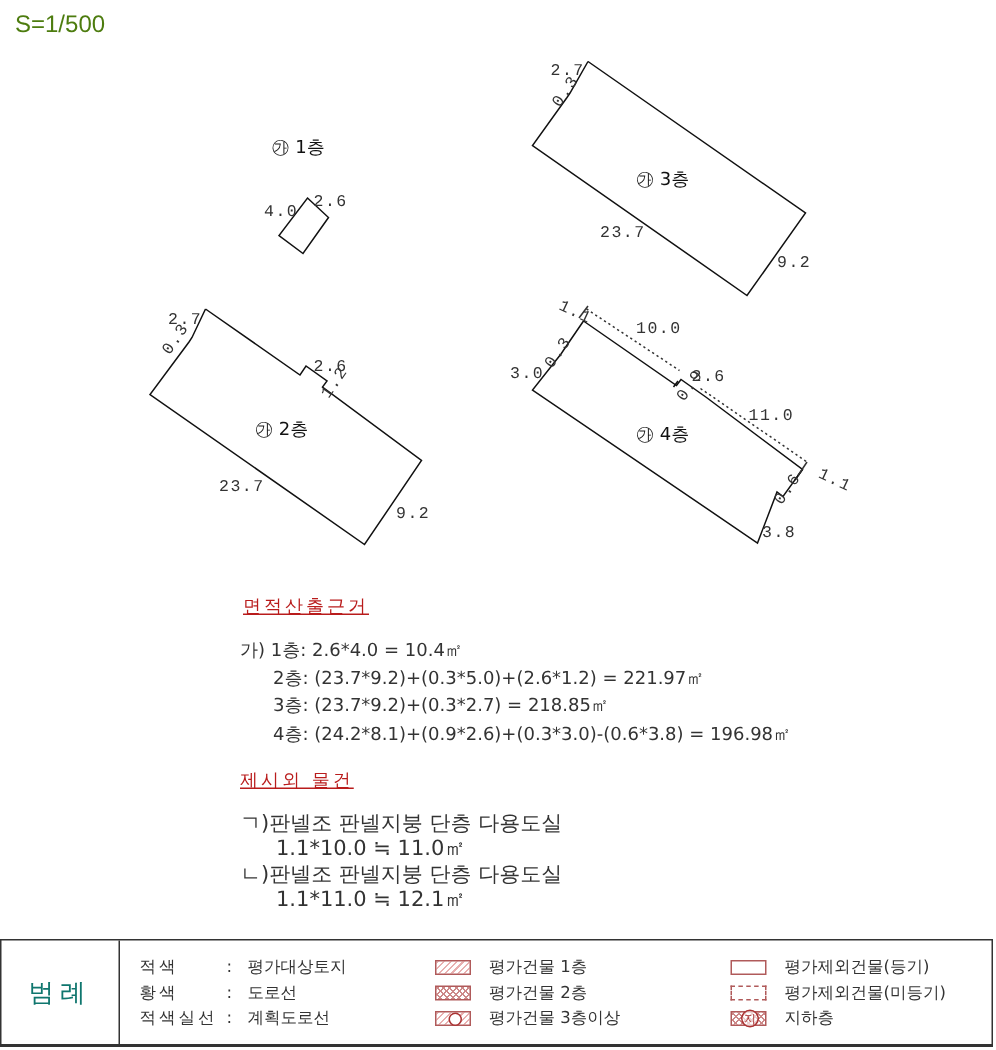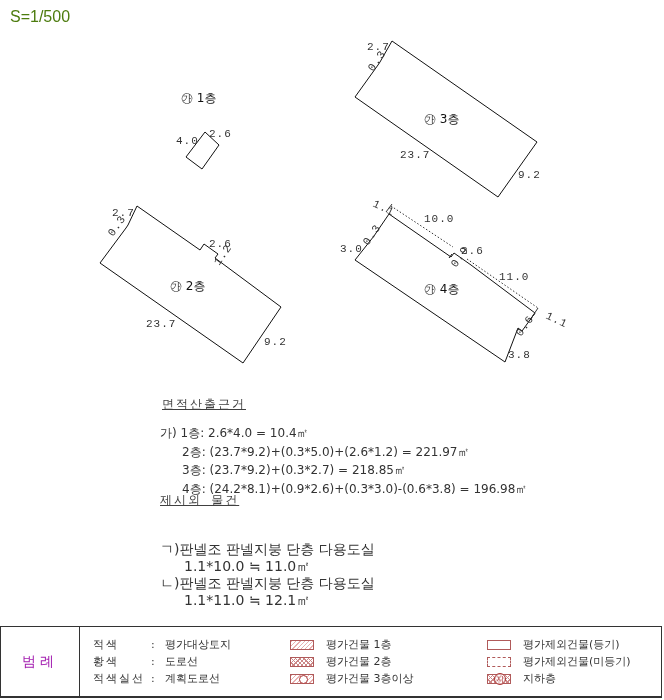--- a/index.html
+++ b/index.html
@@ -3,30 +3,30 @@
 <meta charset="utf-8">
 <style>
   html, body { margin: 0; padding: 0; background: #ffffff; }
   body { width: 664px; height: 700px; position: relative; overflow: hidden;
          font-family: "DejaVu Sans", "Liberation Sans", sans-serif; color: #222; }
   .abs { position: absolute; white-space: nowrap; }
   .scale { left: 10px; top: 8px; font-size: 16px; color: #4d7c0f; font-family: "Liberation Sans", sans-serif; }
   svg.drawing { position: absolute; left: 0; top: 0; }
   .dim { font-family: "Liberation Mono", "DejaVu Sans Mono", monospace; font-size: 11px; fill: #333; letter-spacing: 1px; }
   .floor-label { font-family: "DejaVu Sans", sans-serif; font-size: 12px; fill: #111; }
-  .sec-title { font-size: 12px; color: #404040; text-decoration: underline; letter-spacing: 2px; }
+  .sec-title { font-size: 12px; color: #b91c1c; text-decoration: underline; letter-spacing: 2px; }
   .calc { font-size: 12px; color: #333; line-height: 18.5px; }
   .calc .indent { padding-left: 22px; }
   .misc { font-size: 14px; color: #333; line-height: 17px; }
   .misc .indent { padding-left: 24px; }
   .legend-box { position: absolute; left: 0; top: 626px; width: 662px; height: 72px;
                 border: 1px solid #333; border-bottom: 2px solid #333; box-sizing: border-box; }
   .legend-title { position: absolute; left: 0; top: 0; width: 78px; height: 100%;
                   border-right: 1px solid #333; display: flex; align-items: center; justify-content: center;
-                  font-size: 14px; color: #a21caf; letter-spacing: 4px; font-family: Liberation Mono, monospace; }
+                  font-size: 17px; color: #0f766e; letter-spacing: 4px; font-family: Liberation Mono, monospace; }
   .legend-col { position: absolute; top: 9px; font-size: 11px; line-height: 17px; color: #333; }
   .legend-row { display: flex; align-items: center; height: 17px; }
   .legend-row .k { width: 58px; letter-spacing: 2px; }
   .legend-row .c { width: 14px; }
   .swatch { width: 24px; height: 10px; margin-right: 12px; box-sizing: border-box; border: 1px solid #b05a5a; position: relative; }
   .sw-hatch1 { background: repeating-linear-gradient(-45deg, #fff 0 2px, #e8b0b0 2px 3px); }
   .sw-hatch2 { background: repeating-linear-gradient(-45deg, transparent 0 2px, #c88 2px 3px), repeating-linear-gradient(45deg, #fff 0 2px, #c88 2px 3px); }
   .sw-hatch3 { background: repeating-linear-gradient(-45deg, #fff 0 2px, #e8b0b0 2px 3px); }
   .sw-hatch3::after { content: ""; position: absolute; left: 8px; top: 0px; width: 7px; height: 7px; border: 1px solid #a33; border-radius: 50%; background:#fff; }
   .sw-plain { background: #fff; }
@@ -96,21 +96,21 @@
 </svg>
 
 <div class="abs sec-title" style="left:162px; top:396px;">면적산출근거</div>
 <div class="abs calc" style="left:160px; top:424px;">
   <div><span>가)</span> <span>1층: 2.6*4.0 = 10.4㎡</span></div>
   <div class="indent">2층: (23.7*9.2)+(0.3*5.0)+(2.6*1.2) = 221.97㎡</div>
   <div class="indent">3층: (23.7*9.2)+(0.3*2.7) = 218.85㎡</div>
   <div class="indent">4층: (24.2*8.1)+(0.9*2.6)+(0.3*3.0)-(0.6*3.8) = 196.98㎡</div>
 </div>
 
-<div class="abs sec-title" style="left:160px; top:492px;font-family:Liberation Mono, monospace;">제시외 물건</div>
+<div class="abs sec-title" style="left:160px; top:512px;">제시외 물건</div>
 <div class="abs misc" style="left:160px; top:541px;">
   <div>ㄱ)판넬조 판넬지붕 단층 다용도실</div>
   <div class="indent">1.1*10.0 ≒ 11.0㎡</div>
   <div>ㄴ)판넬조 판넬지붕 단층 다용도실</div>
   <div class="indent">1.1*11.0 ≒ 12.1㎡</div>
 </div>
 
 <div class="legend-box">
   <div class="legend-title">범례</div>
 

